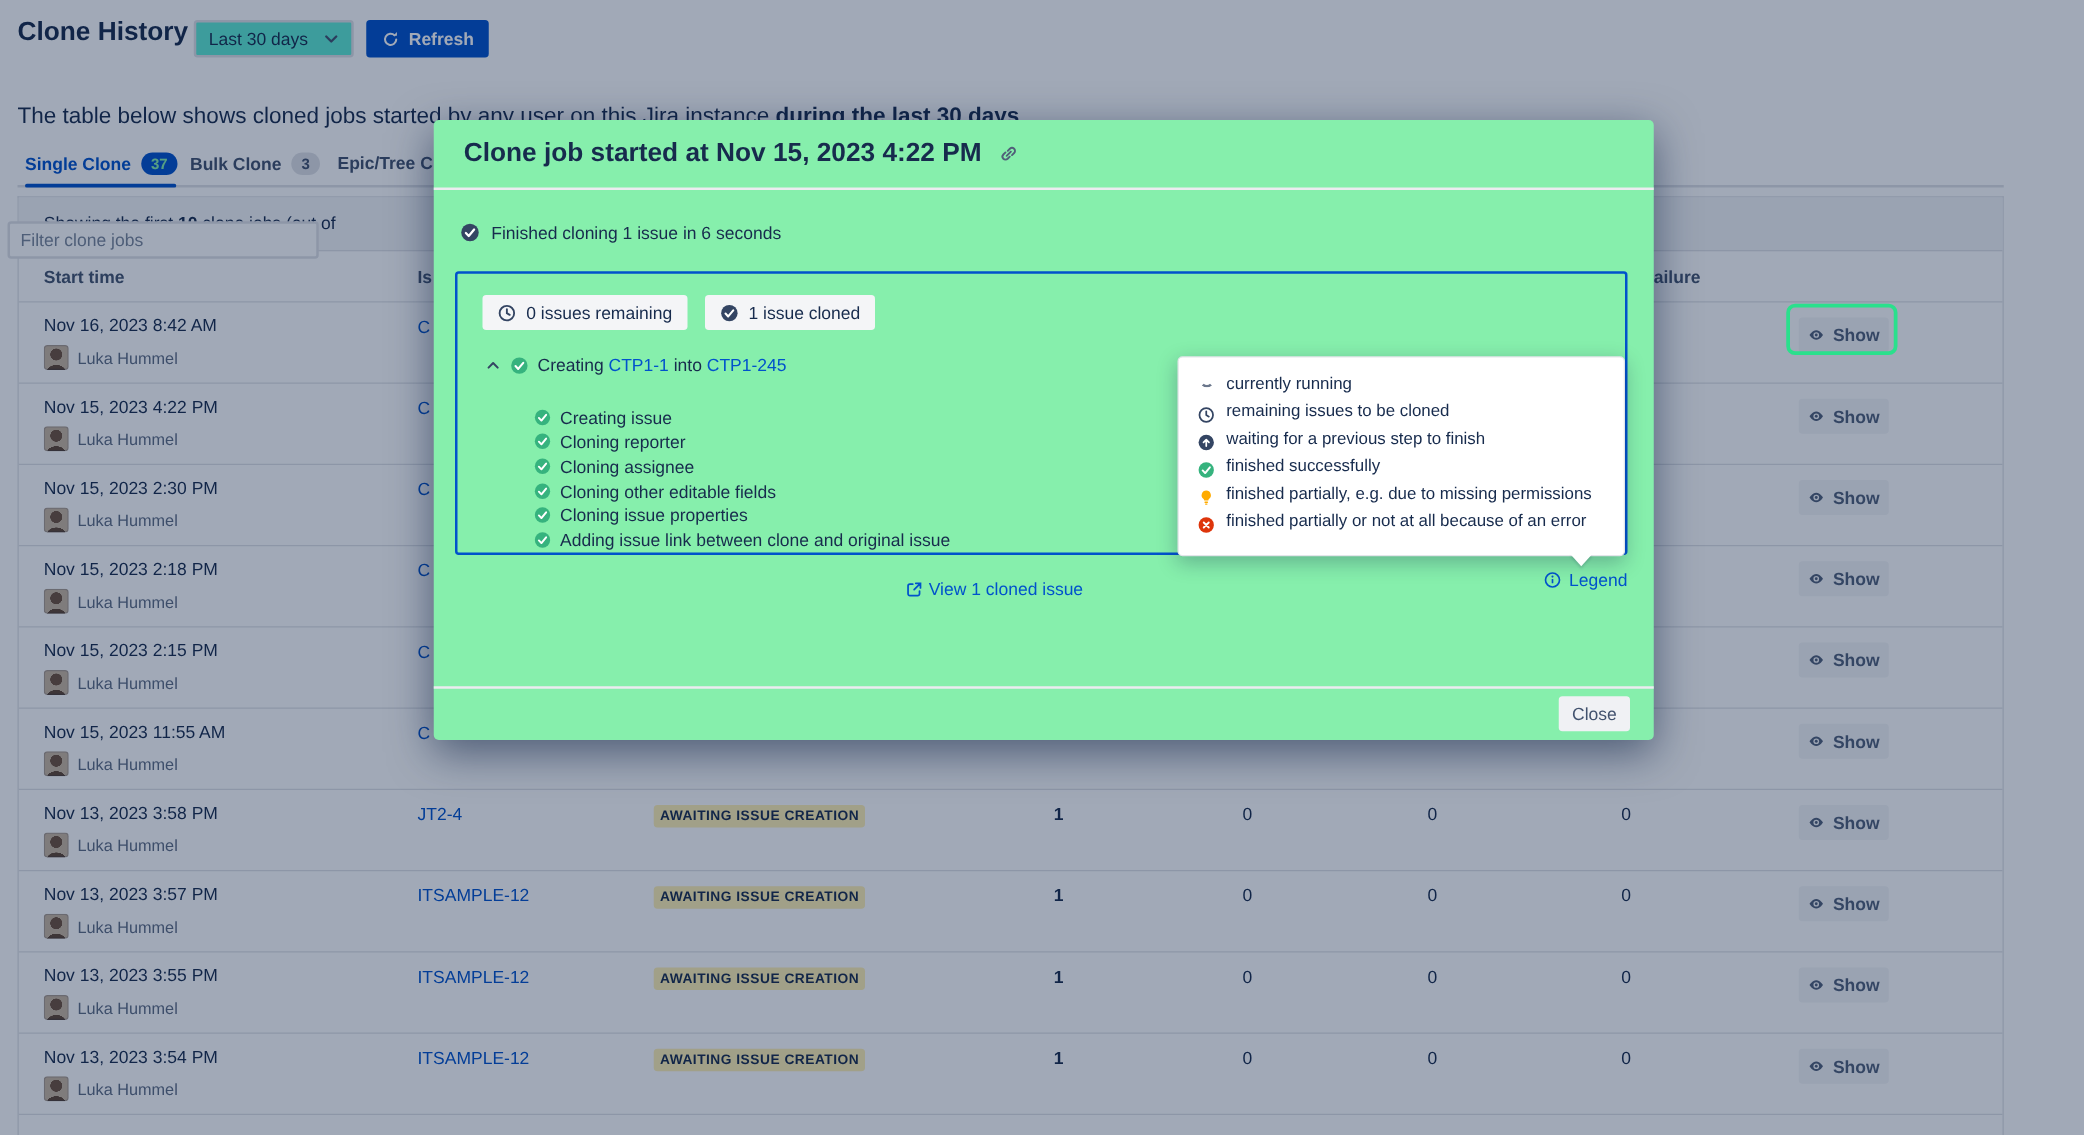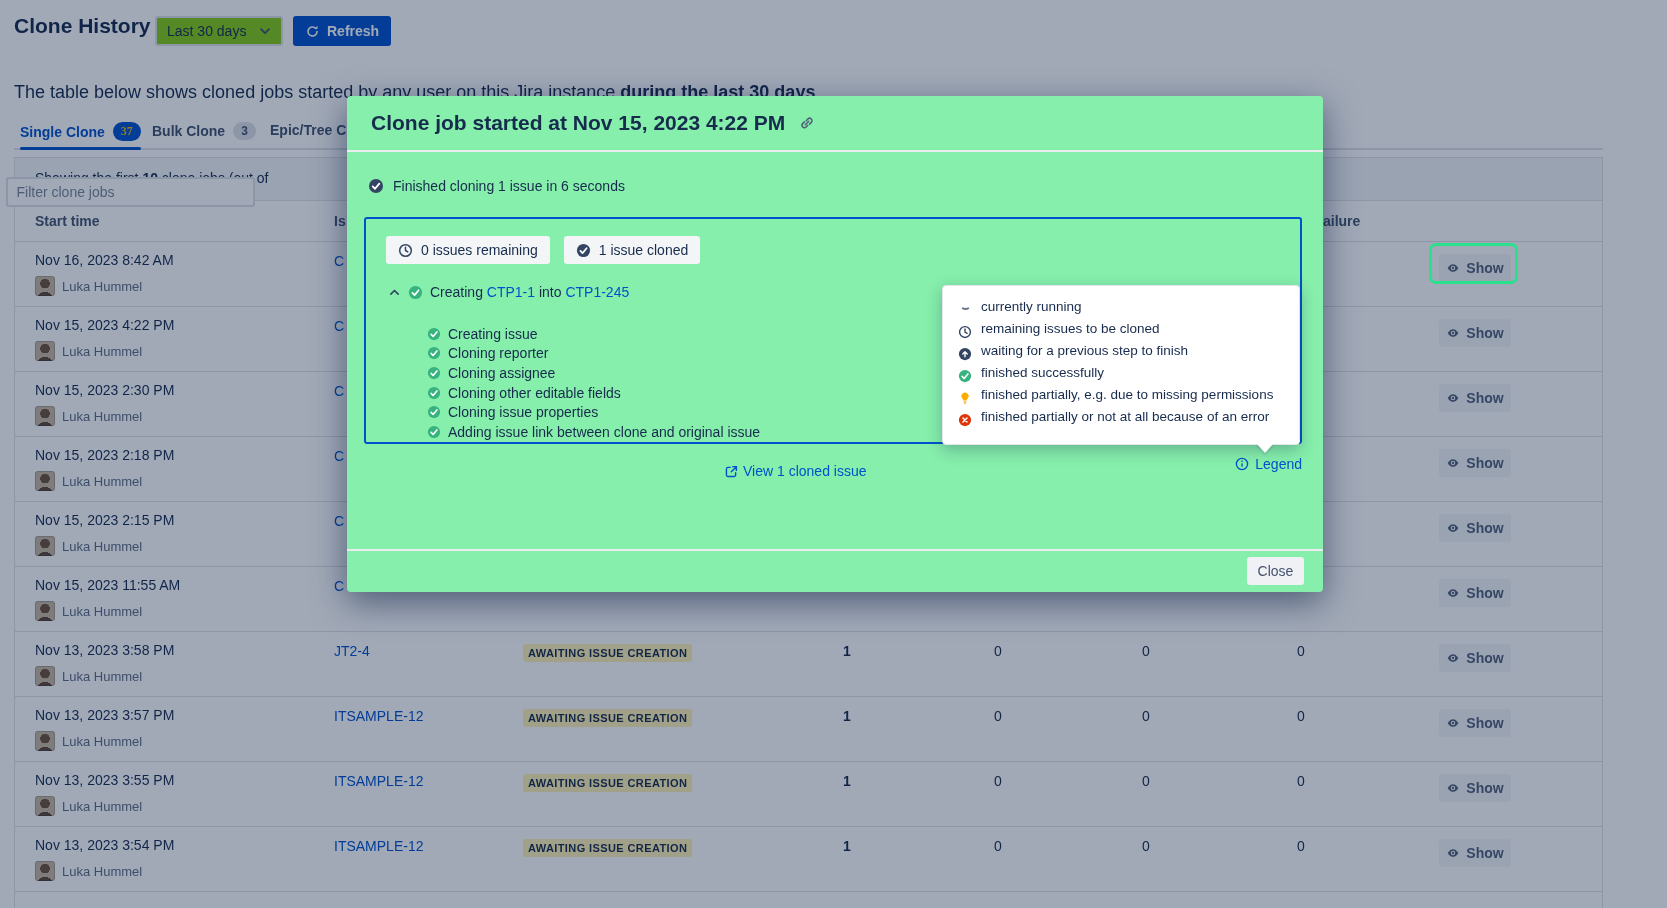--- a/index.html
+++ b/index.html
@@ -1,34 +1,34 @@
 <!DOCTYPE html>
 <html><head>
 <meta charset="utf-8">
 <style>
   * { margin:0; padding:0; box-sizing:border-box; }
   body { font-family:"Liberation Sans", sans-serif; background:#ffffff; }
   .stage { position:relative; width:1667px; height:908px; background:#fff; overflow:hidden; }
 
   
   .page-title { position:absolute; left:14px; top:14px; font-size:21px; font-weight:700; color:#172B4D; }
-  .range-select { position:absolute; left:155px; top:16px; width:128px; height:30px; background:#84cc16;
+  .range-select { position:absolute; left:155px; top:16px; width:128px; height:30px; background:#5eead4;
     border:2px solid #DFE1E6; border-radius:3px; display:flex; align-items:center; justify-content:space-between;
     padding:0 8px 0 10px; font-size:14px; color:#172B4D; cursor:pointer; }
   .refresh-btn { position:absolute; left:293px; top:16px; height:30px; background:#0052CC; color:#fff; border:none;
     border-radius:3px; font-size:14px; font-weight:600; display:flex; align-items:center; gap:7px; padding:0 12px;
     font-family:inherit; cursor:pointer; }
   .subtitle { position:absolute; left:14px; top:82px; font-size:18px; color:#172B4D; }
 
   .tab { position:absolute; top:122px; display:flex; align-items:center; gap:8px; font-size:14px; font-weight:600;
     color:#42526E; cursor:pointer; white-space:nowrap; }
   .tab.active { color:#0052CC; }
   .pill { display:inline-block; border-radius:10px; padding:2px 8px; font-size:12px; font-weight:700;
     background:#DFE1E6; color:#42526E; }
-  .tab.active .pill { background:#0052CC; color:#eab308;font-family:Liberation Serif, serif; }
+  .tab.active .pill { background:#0052CC; color:#86efac; }
   .tabline { position:absolute; left:14px; top:148px; width:1589px; height:2px; background:#DFE1E6; }
   .tabline-active { position:absolute; left:20px; top:147px; width:121px; height:3px; background:#0052CC; border-radius:2px; }
 
   .table { position:absolute; left:14px; top:157px; width:1589px; height:751px; border:1px solid #DFE1E6;
     border-bottom:none; background:#fff; }
   .summary-bar { position:relative; height:43px; background:#F4F5F7; border-bottom:1px solid #DFE1E6; }
   .summary-text { position:absolute; left:20px; top:12px; font-size:14px; color:#172B4D; }
   .filter-input { position:absolute; right:13px; top:7px; width:249px; height:30px; border:2px solid #DFE1E6;
     border-radius:3px; background:#fff; font-family:inherit; font-size:14px; color:#172B4D; padding:0 8px; }
   .filter-input::placeholder { color:#7A869A; }

